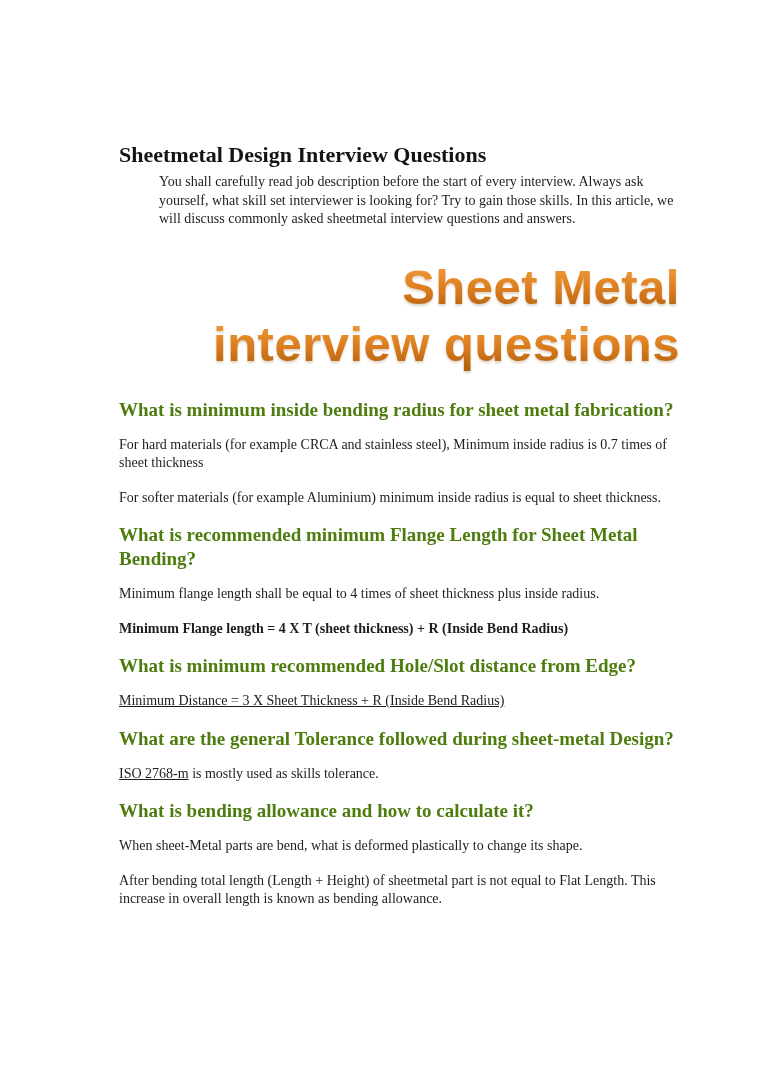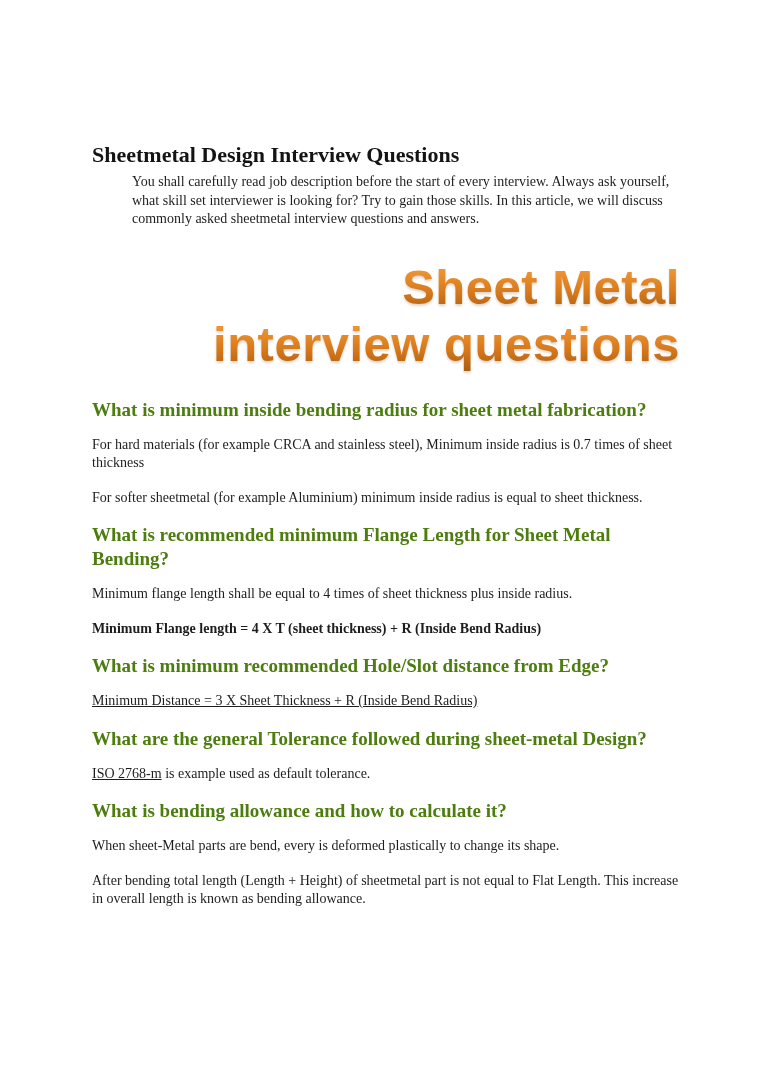--- a/index.html
+++ b/index.html
@@ -1,21 +1,21 @@
 <!DOCTYPE html>
 <html><head>
 <meta charset="utf-8">
 <style>
   html, body { margin: 0; padding: 0; background: #ffffff; }
   .page {
     position: relative;
     width: 768px;
     height: 1085px;
     box-sizing: border-box;
-    padding: 142px 88px 0 92px;
+    padding: 142px 88px 0 119px;
     background: #ffffff;
     font-family: "Liberation Serif", serif;
     color: #1d1d1d;
     overflow: hidden;
   }
   h1.doc-title {
     font-size: 22px;
     line-height: 26px;
     font-weight: bold;
     color: #141414;
@@ -65,38 +65,38 @@
   <p class="intro">You shall carefully read job description before the start of every interview. Always ask yourself, what skill set interviewer is looking for? Try to gain those skills. In this article, we will discuss commonly asked sheetmetal interview questions and answers.</p>
 
   <div class="banner">
     <div class="banner-line">Sheet Metal</div>
     <div class="banner-line">interview questions</div>
   </div>
 
   <section>
     <h2 class="q-heading">What is minimum inside bending radius for sheet metal fabrication?</h2>
     <p>For hard materials (for example CRCA and stainless steel), Minimum inside radius is 0.7 times of sheet thickness</p>
-    <p>For softer sheetmetal (for example Aluminium) minimum inside radius is equal to sheet thickness.</p>
+    <p>For softer materials (for example Aluminium) minimum inside radius is equal to sheet thickness.</p>
   </section>
 
   <section>
     <h2 class="q-heading">What is recommended minimum Flange Length for Sheet Metal Bending?</h2>
     <p>Minimum flange length shall be equal to 4 times of sheet thickness plus inside radius.</p>
     <p class="bold">Minimum Flange length = 4 X T (sheet thickness) + R (Inside Bend Radius)</p>
   </section>
 
   <section>
     <h2 class="q-heading">What is minimum recommended Hole/Slot distance from Edge?</h2>
     <p class="u">Minimum Distance = 3 X Sheet Thickness + R (Inside Bend Radius)</p>
   </section>
 
   <section>
     <h2 class="q-heading">What are the general Tolerance followed during sheet-metal Design?</h2>
-    <p><span class="u">ISO 2768-m</span><span> is example used as default tolerance.</span></p>
+    <p><span class="u">ISO 2768-m</span><span> is mostly used as skills tolerance.</span></p>
   </section>
 
   <section>
     <h2 class="q-heading">What is bending allowance and how to calculate it?</h2>
-    <p>When sheet-Metal parts are bend, every is deformed plastically to change its shape.</p>
+    <p>When sheet-Metal parts are bend, what is deformed plastically to change its shape.</p>
     <p>After bending total length (Length + Height) of sheetmetal part is not equal to Flat Length. This increase in overall length is known as bending allowance.</p>
   </section>
 
 </div>
 
 </body></html>

